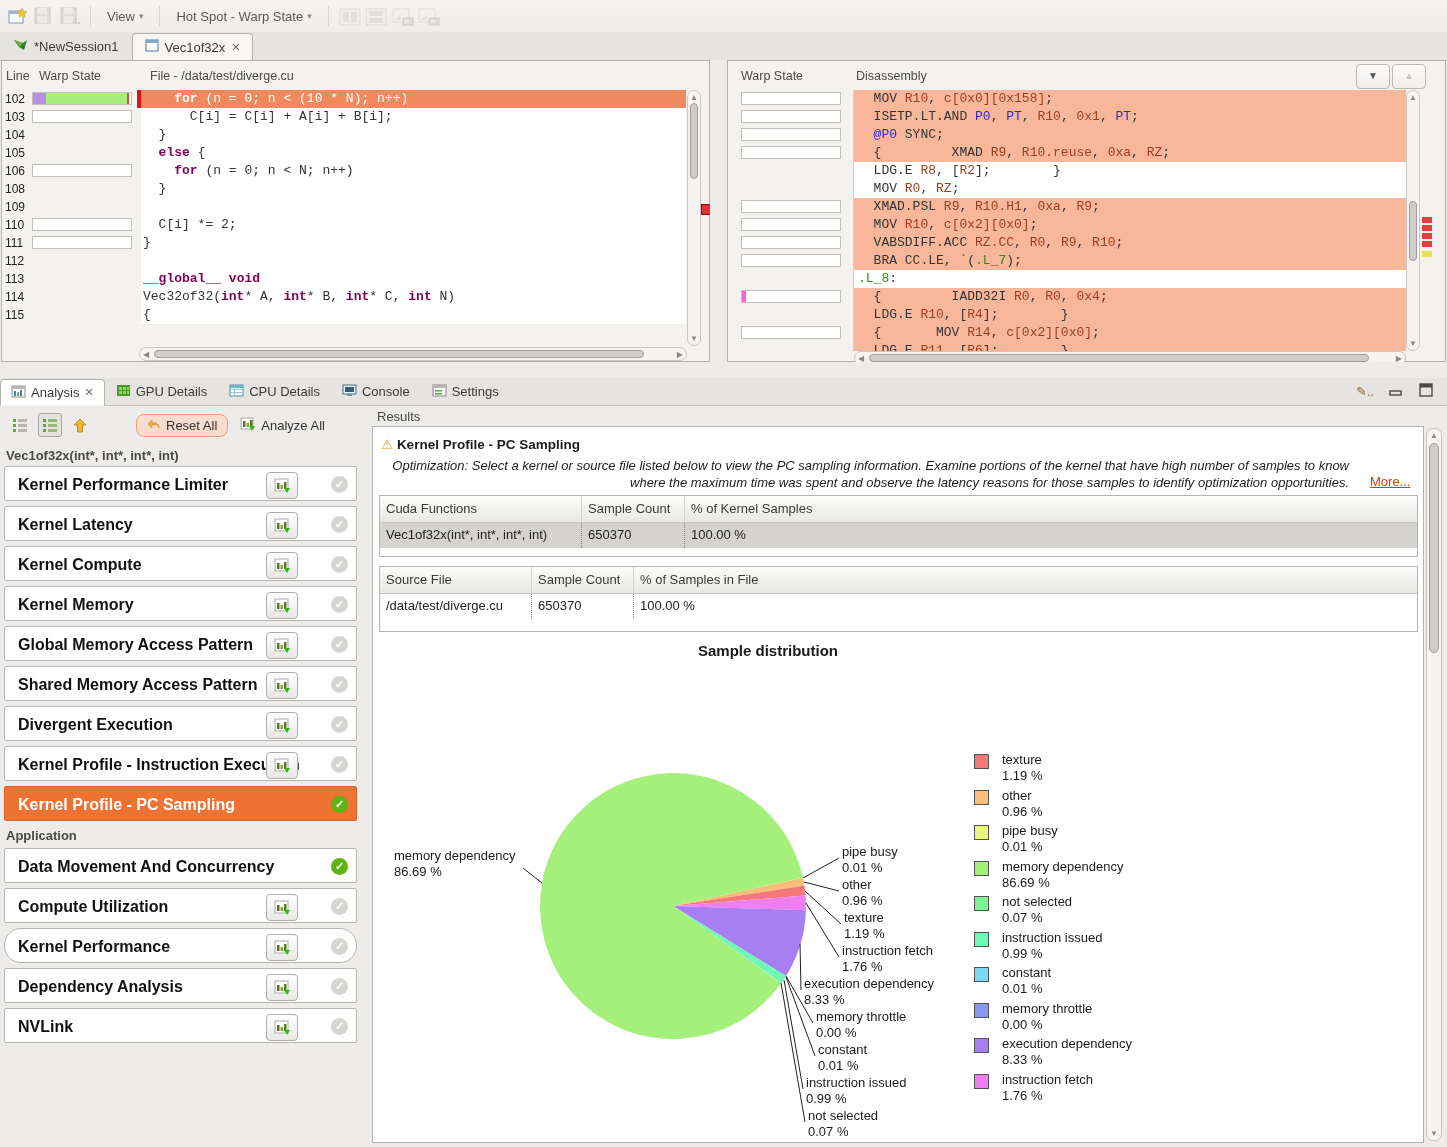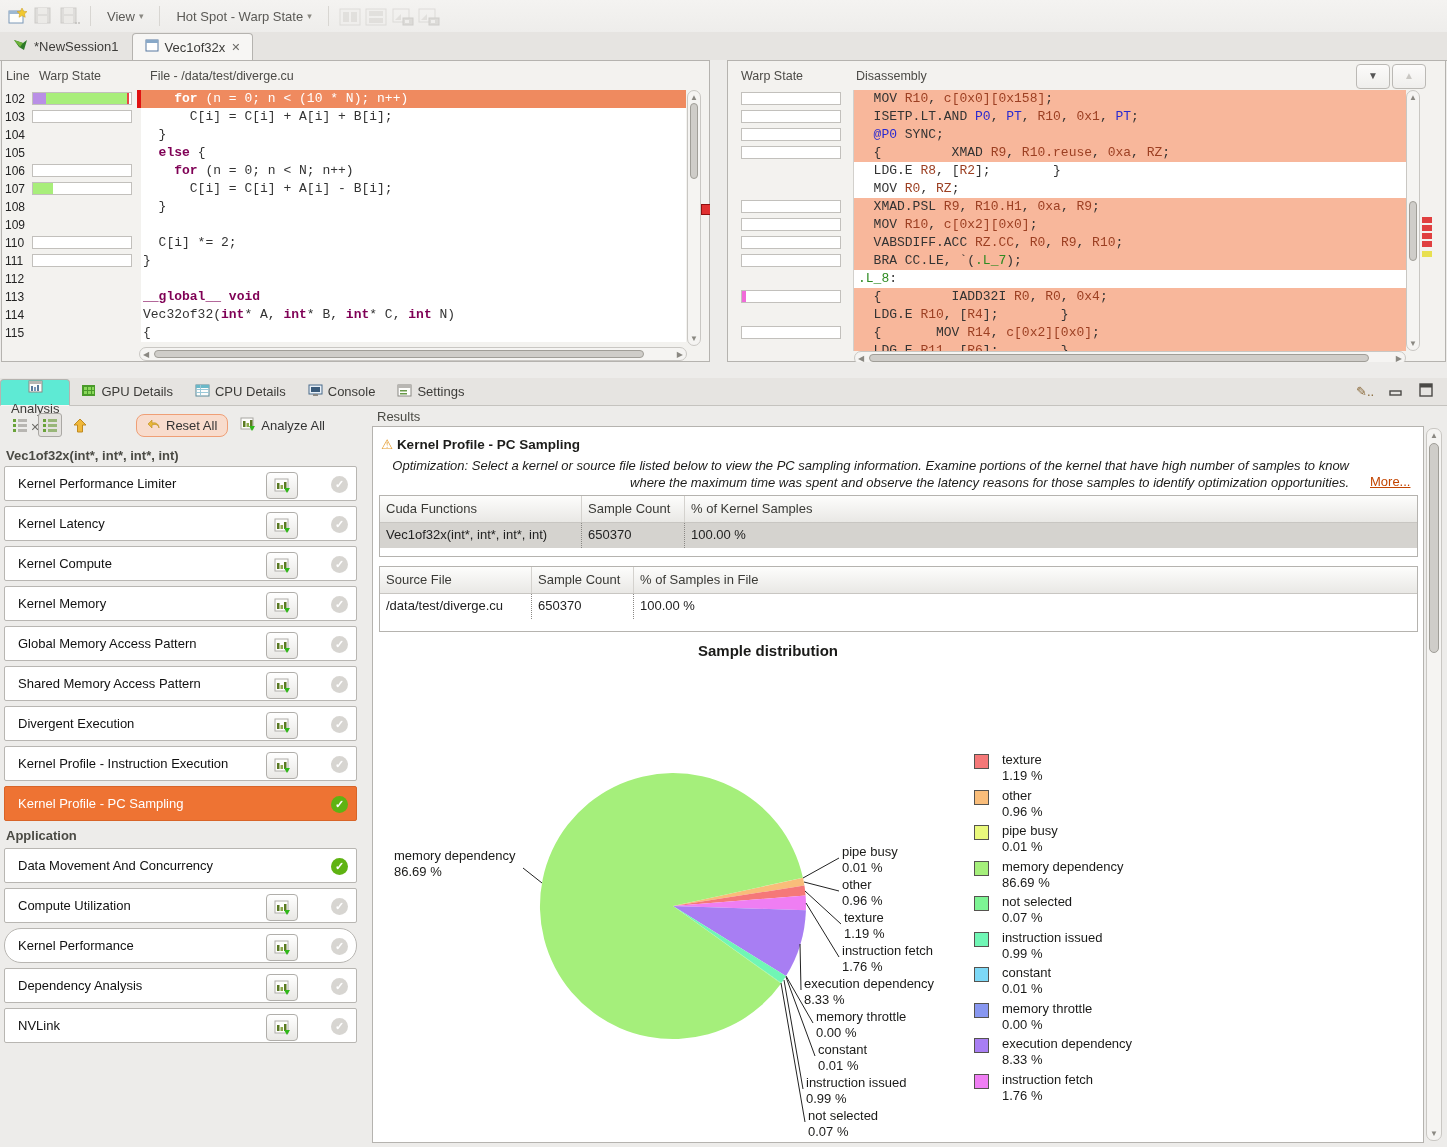--- a/index.html
+++ b/index.html
@@ -49,31 +49,31 @@
   .asm-lbl{color:#2e8b22;}
   .navbtn{position:absolute;width:32px;height:23px;border:1px solid #bbb9b5;border-radius:4px;background:linear-gradient(#fcfbfa,#efeeec);text-align:center;line-height:21px;font-size:10px;}
   
   .sb{position:absolute;background:#f5f4f2;border:1px solid #c9c7c3;border-radius:7px;box-sizing:border-box;}
   .sb-thumb{position:absolute;background:#cfcdc9;border:1px solid #a09e98;border-radius:6px;box-sizing:border-box;}
   .sb-arrow{position:absolute;font-size:8px;color:#8a8882;text-align:center;width:100%;}
   .annot{position:absolute;width:10px;height:6px;}
   
   #btabs{left:0;top:378px;width:1447px;height:27px;background:#e6e4e1;border-bottom:1px solid #c5c3bf;display:flex;align-items:flex-end;}
   .btab{display:flex;align-items:center;gap:5px;height:25px;padding:0 10px;font-size:13px;color:#3c3b38;border:1px solid transparent;}
-  .btab.active{background:#5eead4;border:1px solid #b5b3af;border-bottom:1px solid #f7f6f4;border-radius:4px 4px 0 0;margin-bottom:-1px;flex-direction:column;}
+  .btab.active{background:#ffffff;border:1px solid #b5b3af;border-bottom:1px solid #f7f6f4;border-radius:4px 4px 0 0;margin-bottom:-1px;}
   
   #atoolbar{left:0;top:405px;width:366px;height:40px;display:flex;align-items:center;gap:6px;padding-left:8px;box-sizing:border-box;}
   .aicon{width:22px;height:22px;border:1px solid transparent;border-radius:3px;display:flex;align-items:center;justify-content:center;}
   .aicon.pressed{border:1px solid #aaa8a4;background:#e4e2df;}
   #reset-btn{margin-left:38px;display:flex;align-items:center;gap:5px;background:#f8dccd;border:1px solid #ef9f76;border-radius:8px;padding:3px 10px;font-size:13px;color:#333;}
   #analyze-btn{display:flex;align-items:center;gap:5px;padding:3px 6px;font-size:13px;color:#333;}
   #kernel-hdr{left:6px;top:448px;font-size:13px;font-weight:bold;color:#4a4a44;}
   #app-hdr{left:6px;top:828px;font-size:13px;font-weight:bold;color:#4a4a44;}
   .aitem{position:absolute;left:4px;width:353px;height:35px;background:#fff;border:1px solid #b8b6b2;border-radius:2px;box-sizing:border-box;}
-  .aitem .lbl{position:absolute;left:13px;top:9px;font-size:13px;font-weight:normal;color:#111;}
+  .aitem .lbl{position:absolute;left:13px;top:9px;font-size:16px;font-weight:bold;color:#111;}
   .aitem.selected{background:#ee7333;border-color:#d86428;}
   .aitem.selected .lbl{color:#fff;}
   .runbtn{position:absolute;right:58px;top:5px;width:30px;height:25px;border:1px solid #b0aeaa;border-radius:4px;background:linear-gradient(#ffffff,#e9e8e5);display:flex;align-items:center;justify-content:center;}
   .statuscircle{position:absolute;right:8px;top:9px;width:17px;height:17px;border-radius:50%;color:#fff;font-size:11px;font-weight:bold;text-align:center;line-height:17px;}
   .st-pending{background:#d7d5d1;}
   .st-done{background:#5fb312;}
   
   #results-label{left:377px;top:409px;font-size:13px;color:#4a4a44;}
   #results-box{left:372px;top:426px;width:1052px;height:717px;background:#fff;border:1px solid #b5b3af;box-sizing:border-box;}
   #res-title{position:absolute;left:8px;top:9px;font-size:13.5px;font-weight:bold;color:#1c1c1a;}
@@ -234,28 +234,20 @@
           <span class="pcmark"></span>
           <span class="codecell">  <span class="kw">else</span> {</span>
         </div>
         <div class="srcrow">
           <span class="ln">106</span>
           <span class="warpbar"></span>
           <span class="pcmark"></span>
           <span class="codecell">    <span class="kw">for</span> (n = 0; n &lt; N; n++)</span>
         </div>
         <div class="srcrow">
-          <span class="ln">107</span>
-          <span class="warpbar">
-            <span class="seg" style="width:20px;background:#a8ee7a"></span>
-          </span>
-          <span class="pcmark"></span>
-          <span class="codecell">      C[i] = C[i] + A[i] - B[i];</span>
-        </div>
-        <div class="srcrow">
           <span class="ln">108</span>
           <span class="warpbar nobox"></span>
           <span class="pcmark"></span>
           <span class="codecell">  }</span>
         </div>
         <div class="srcrow">
           <span class="ln">109</span>
           <span class="warpbar nobox"></span>
           <span class="pcmark"></span>
           <span class="codecell"></span>

